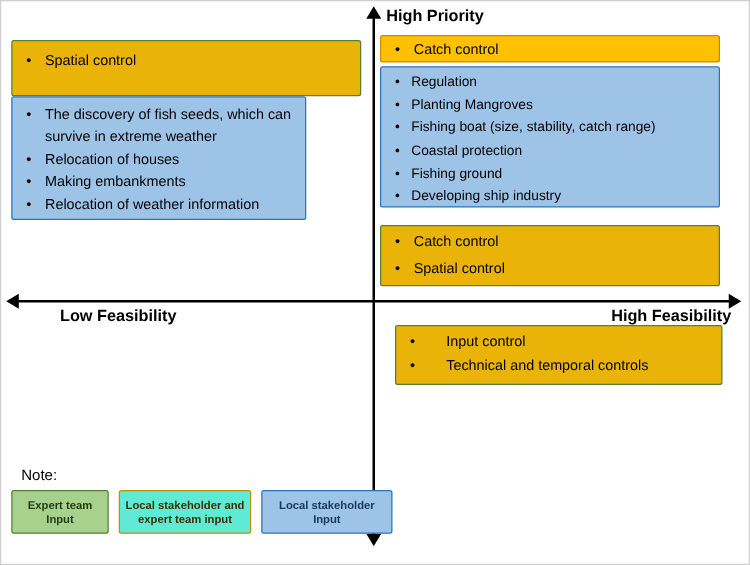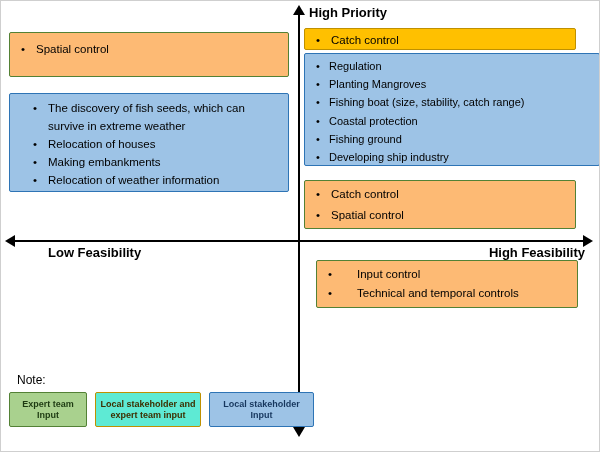--- a/index.html
+++ b/index.html
@@ -25,31 +25,31 @@
   .tri-right { left: 582px; top: 234px; border-top: 6px solid transparent; border-bottom: 6px solid transparent; border-left: 10px solid #000; }
 
   .axis-label { position: absolute; font-size: 13px; font-weight: bold; white-space: nowrap; }
   .lbl-high-priority { left: 308px; top: 4px; }
   .lbl-low-priority  { left: 308px; top: 424px; margin-top: 47px; }
   .lbl-low-feas      { left: 10px;  top: 244px; padding-left: 37px; }
   .lbl-high-feas     { right: 14px; top: 244px; }
 
   
   .box { position: absolute; border-radius: 2px; font-size: 11.5px; }
-  .box.green  { background: #fdba74; border: 1.5px solid #538135; }
+  .box.green  { background: #eab308; border: 1.5px solid #538135; }
   .box.blue   { background: #9DC3E6; border: 1.5px solid #2E74B5; }
   .box.orange { background: #FFC000; border: 1.5px solid #BF9000; }
 
   .item { position: relative; padding-left: 26px; padding-right: 4px; line-height: 18px; }
   .item::before { content: "\2022"; position: absolute; left: 11px; }
 
   .box-spatial      { left: 8px;   top: 31px;  width: 280px; height: 45px;  padding-top: 7px; }
-  .box-left-blue    { left: 8px;   top: 92px;  width: 280px; height: 99px;  padding-top: 5px; padding-left: 12px; }
+  .box-left-blue    { left: 8px;   top: 76px;  width: 236px; height: 99px;  padding-top: 5px; }
   .box-catch-orange { left: 303px; top: 27px;  width: 272px; height: 22px;  padding-top: 2px; }
-  .box-right-blue   { left: 303px; top: 52px;  width: 296px; height: 113px; padding-top: 3px; }
+  .box-right-blue   { left: 303px; top: 52px;  width: 272px; height: 113px; padding-top: 3px; }
   .box-right-blue .item { padding-left: 24px; font-size: 11px; line-height: 18.2px; }
   .box-mid-green    { left: 303px; top: 179px; width: 272px; height: 49px;  padding-top: 3px; }
   .box-mid-green .item { line-height: 21px; }
   .box-bottom-green { left: 315px; top: 259px; width: 262px; height: 48px;  padding-top: 4px; }
   .box-bottom-green .item { line-height: 19px; padding-left: 40px; }
 
   
   .note-label { position: absolute; left: 16px; top: 372px; font-size: 12px; }
   .legend-box {
     position: absolute; top: 391px; height: 35px;

